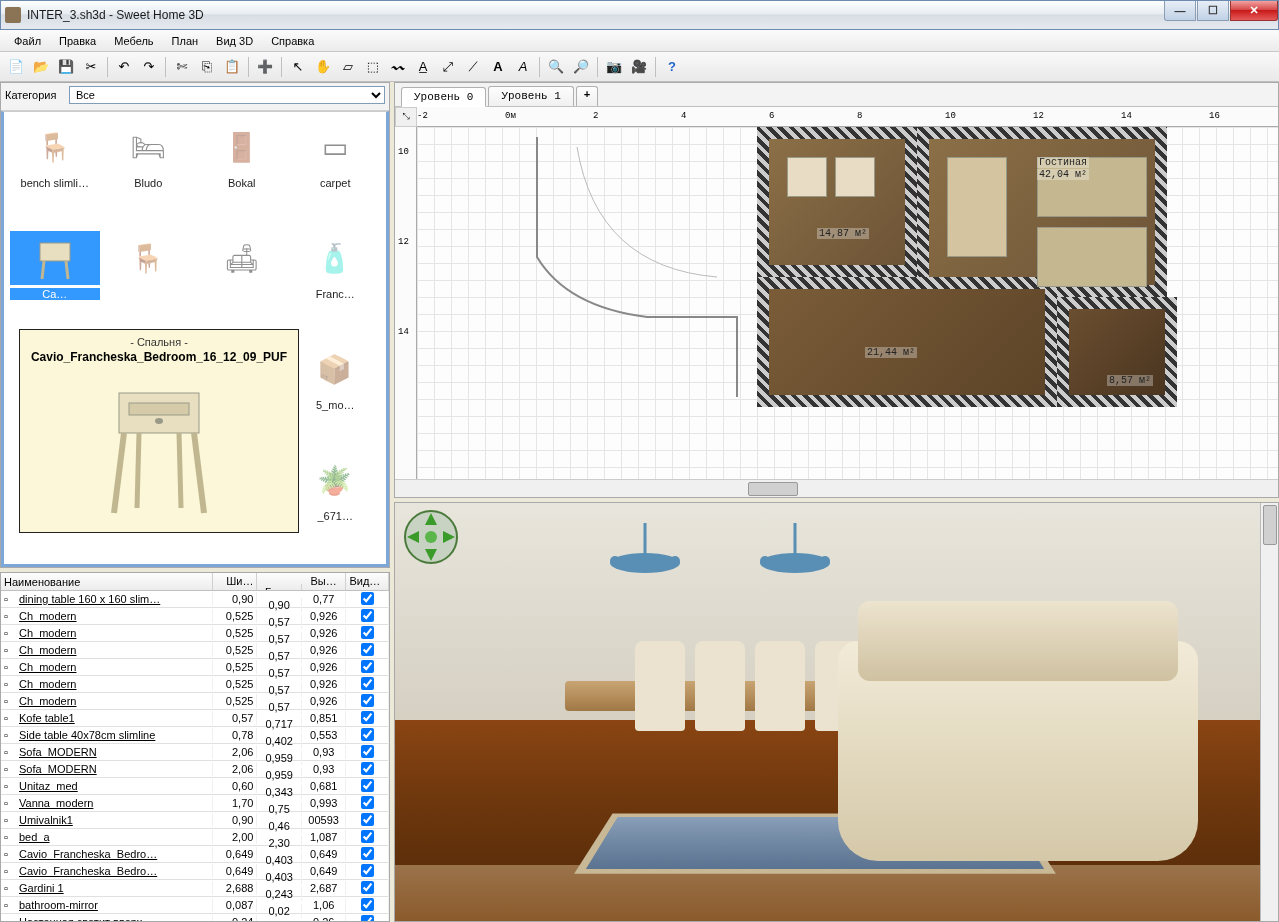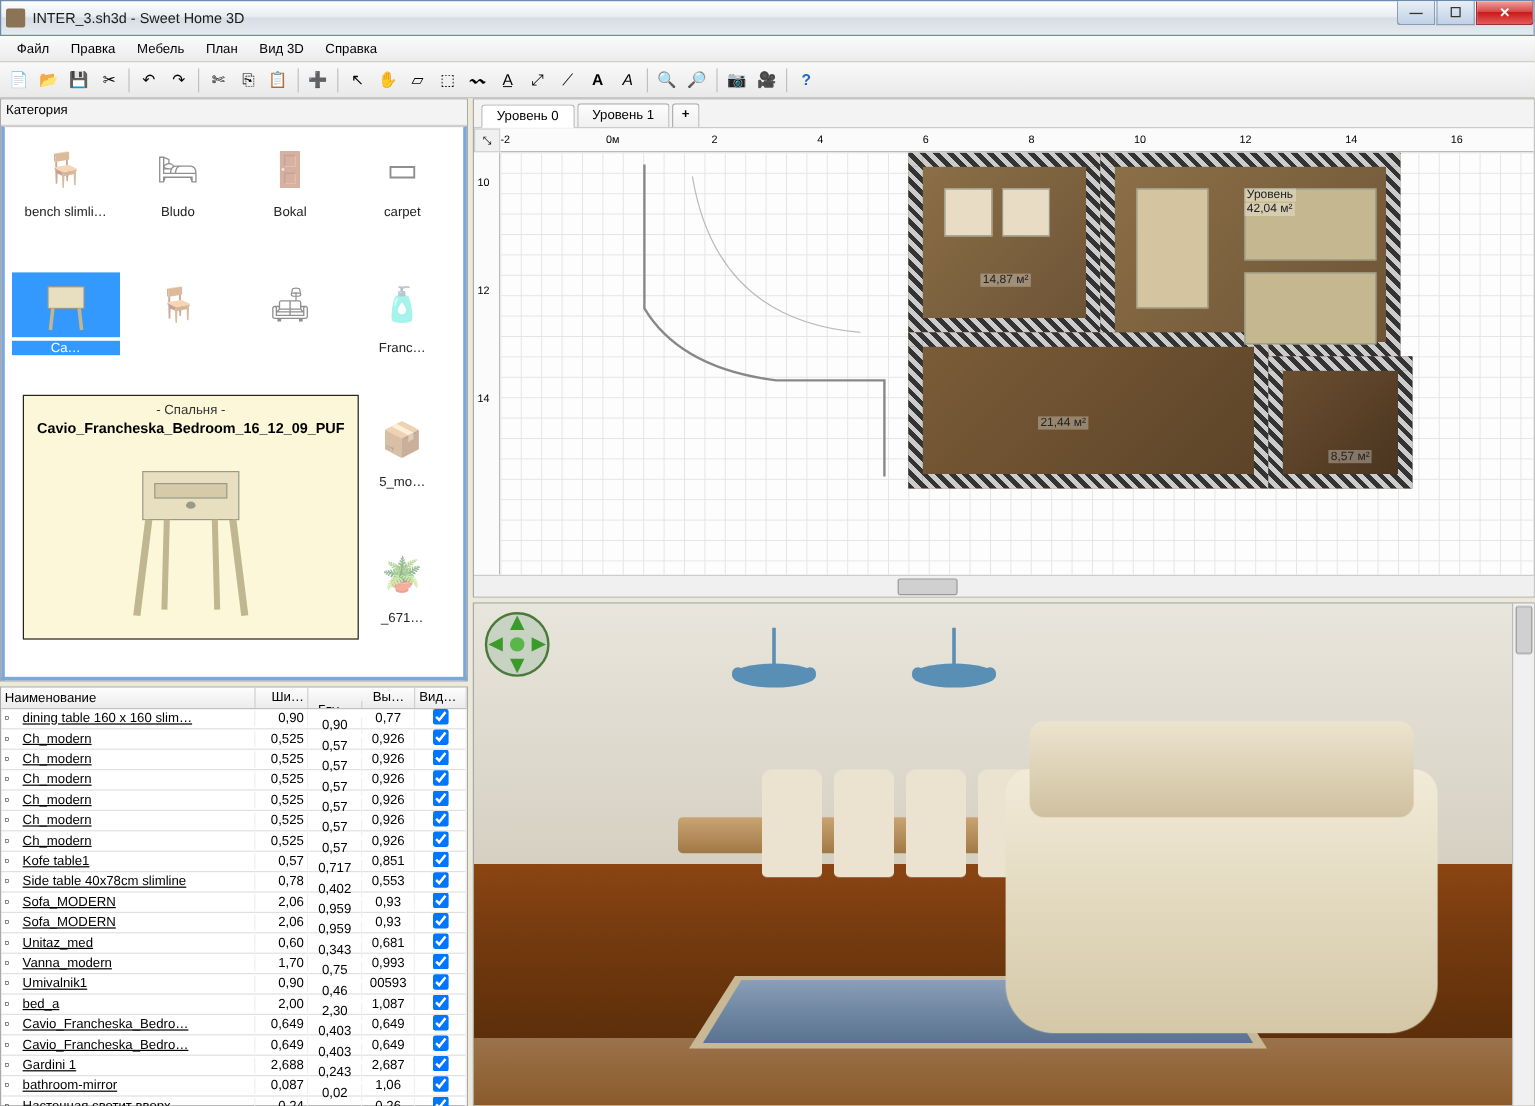--- a/index.html
+++ b/index.html
@@ -20,21 +20,21 @@
 .menubar span { padding: 2px 8px; cursor: default; }
 
 
 .toolbar { height: 30px; background: linear-gradient(#f9f9f9,#e9e9e9); border-bottom: 1px solid #bfbfbf; display: flex; align-items: center; padding: 2px 4px; gap: 1px; }
 .tb-btn { width: 24px; height: 24px; display: flex; align-items: center; justify-content: center; border: 1px solid transparent; border-radius: 3px; font-size: 13px; cursor:pointer;}
 .tb-sep { width: 1px; height: 20px; background: #c0c0c0; margin: 0 3px; }
 
 
 .main { display: flex; height: calc(922px - 30px - 22px - 30px); }
 .left-col { width: 394px; border-right: 4px solid #ece9d8; display: flex; flex-direction: column; }
-.right-col { flex: 1; display: flex; flex-direction: column; }
+.right-col { flex: 1; display: flex; flex-direction: column; font-family: Liberation Mono, monospace; }
 
 
 .catalog { display: flex; flex-direction: column; border: 1px solid #a9a9a9; background: #fff; height: 486px; position: relative; }
 .catalog .filters { padding: 3px 4px; background: #f3f3f3; border-bottom: 1px solid #d0d0d0; }
 .filters .row { display: flex; align-items: center; margin-bottom: 3px; gap: 4px; }
 .filters label { width: 60px; }
 .filters select, .filters input { flex: 1; border: 1px solid #7f9db9; padding: 1px 2px; font-size: 11px; background:#fff; }
 .catalog-grid { flex: 1; overflow: auto; padding: 6px; display: grid; grid-template-columns: repeat(4, 1fr); gap: 4px; border:3px solid #7da6d9; border-top:1px solid #ccc;}
 .cat-item { text-align: center; font-size: 11px; color: #222; cursor:pointer;}
 .cat-item .thumb { height: 54px; margin: 2px auto 3px; display:flex;align-items:center;justify-content:center; }
@@ -166,20 +166,21 @@
 </div>
 
 <div class="main">
 
   <div class="left-col">
 
     <div class="catalog">
       <div class="filters">
         <div class="row">
           <label>Категория</label>
+          <select><option>Все</option></select>
         </div>
       </div>
       <div class="catalog-grid" id="cat-grid">
           <div class="cat-item">
             <div class="thumb">
               <span style="font-size:28px;opacity:0.5">🪑</span>
             </div>
             <div class="lbl">bench slimli…</div>
           </div>
           <div class="cat-item">
@@ -556,21 +557,21 @@
           <div class="furn-rect" style="left:418px;top:30px;width:40px;height:40px;"></div>
           <div class="furn-rect" style="left:530px;top:30px;width:60px;height:100px;background:#d4c5a0;"></div>
           <div class="furn-rect" style="left:620px;top:30px;width:110px;height:60px;background:#c5b890;"></div>
           <div class="furn-rect" style="left:620px;top:100px;width:110px;height:60px;background:#c5b890;"></div>
 
           <svg style="position:absolute;left:60px;top:0;width:280px;height:280px;">
             <path d="M 60 10 L 60 130 Q 90 180 170 190 L 260 190 L 260 270" stroke="#888" stroke-width="2" fill="none"></path>
             <path d="M 100 20 Q 120 140 240 150" stroke="#bbb" fill="none"></path>
           </svg>
         <div class="room-lbl" style="left: 400px; top: 78px; margin-top: 23px;">14,87 м²</div>
-            <div class="room-lbl" style="left: 620px; top: 30px;">Уровень</div>
+            <div class="room-lbl" style="left: 620px; top: 30px;">Гостиная</div>
             <div class="room-lbl" style="left: 620px; top: 42px;">42,04 м²</div>
             <div class="room-lbl" style="left: 448px; top: 220px;">21,44 м²</div>
             <div class="room-lbl" style="left: 690px; top: 248px;">8,57 м²</div>
           </div>
       </div>
       <div class="plan-scroll-h">
           <div class="thumb"></div>
         </div>
     </div>
 

